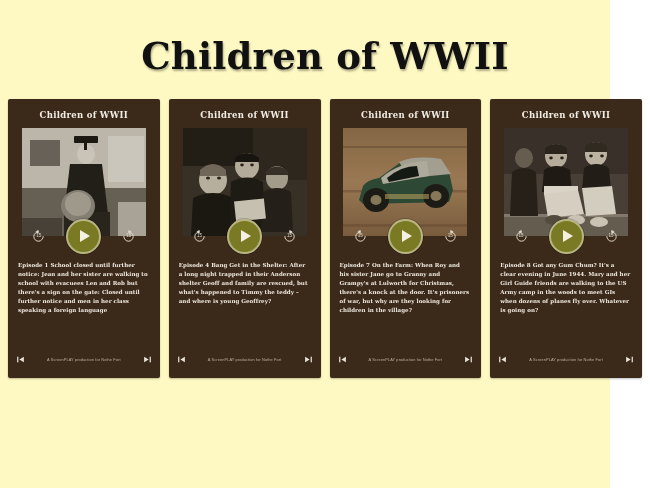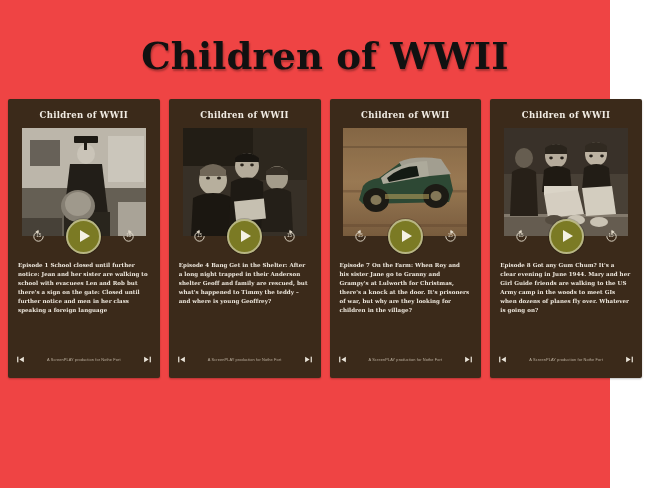--- a/index.html
+++ b/index.html
@@ -2,21 +2,21 @@
 <html><head>
 <meta charset="utf-8">
 <style>
   html,body{margin:0;padding:0;}
   body{
     width:650px;height:488px;overflow:hidden;
     background:#ffffff;
     font-family:"Liberation Serif", serif;
     -webkit-font-smoothing:antialiased;
   }
-  .page{position:relative;width:610px;height:488px;background:#ef4444;}
+  .page{position:relative;width:610px;height:488px;background:#fef9c3;}
 
   .page-title{
     position:absolute;top:34px;left:0;width:650px;
     text-align:center;
     font-family:"DejaVu Serif", serif;
     font-size:37px;
     font-weight:700;
     color:#111111;
     letter-spacing:0.2px;
     text-shadow:1px 2px 2px rgba(0,0,0,0.30);

